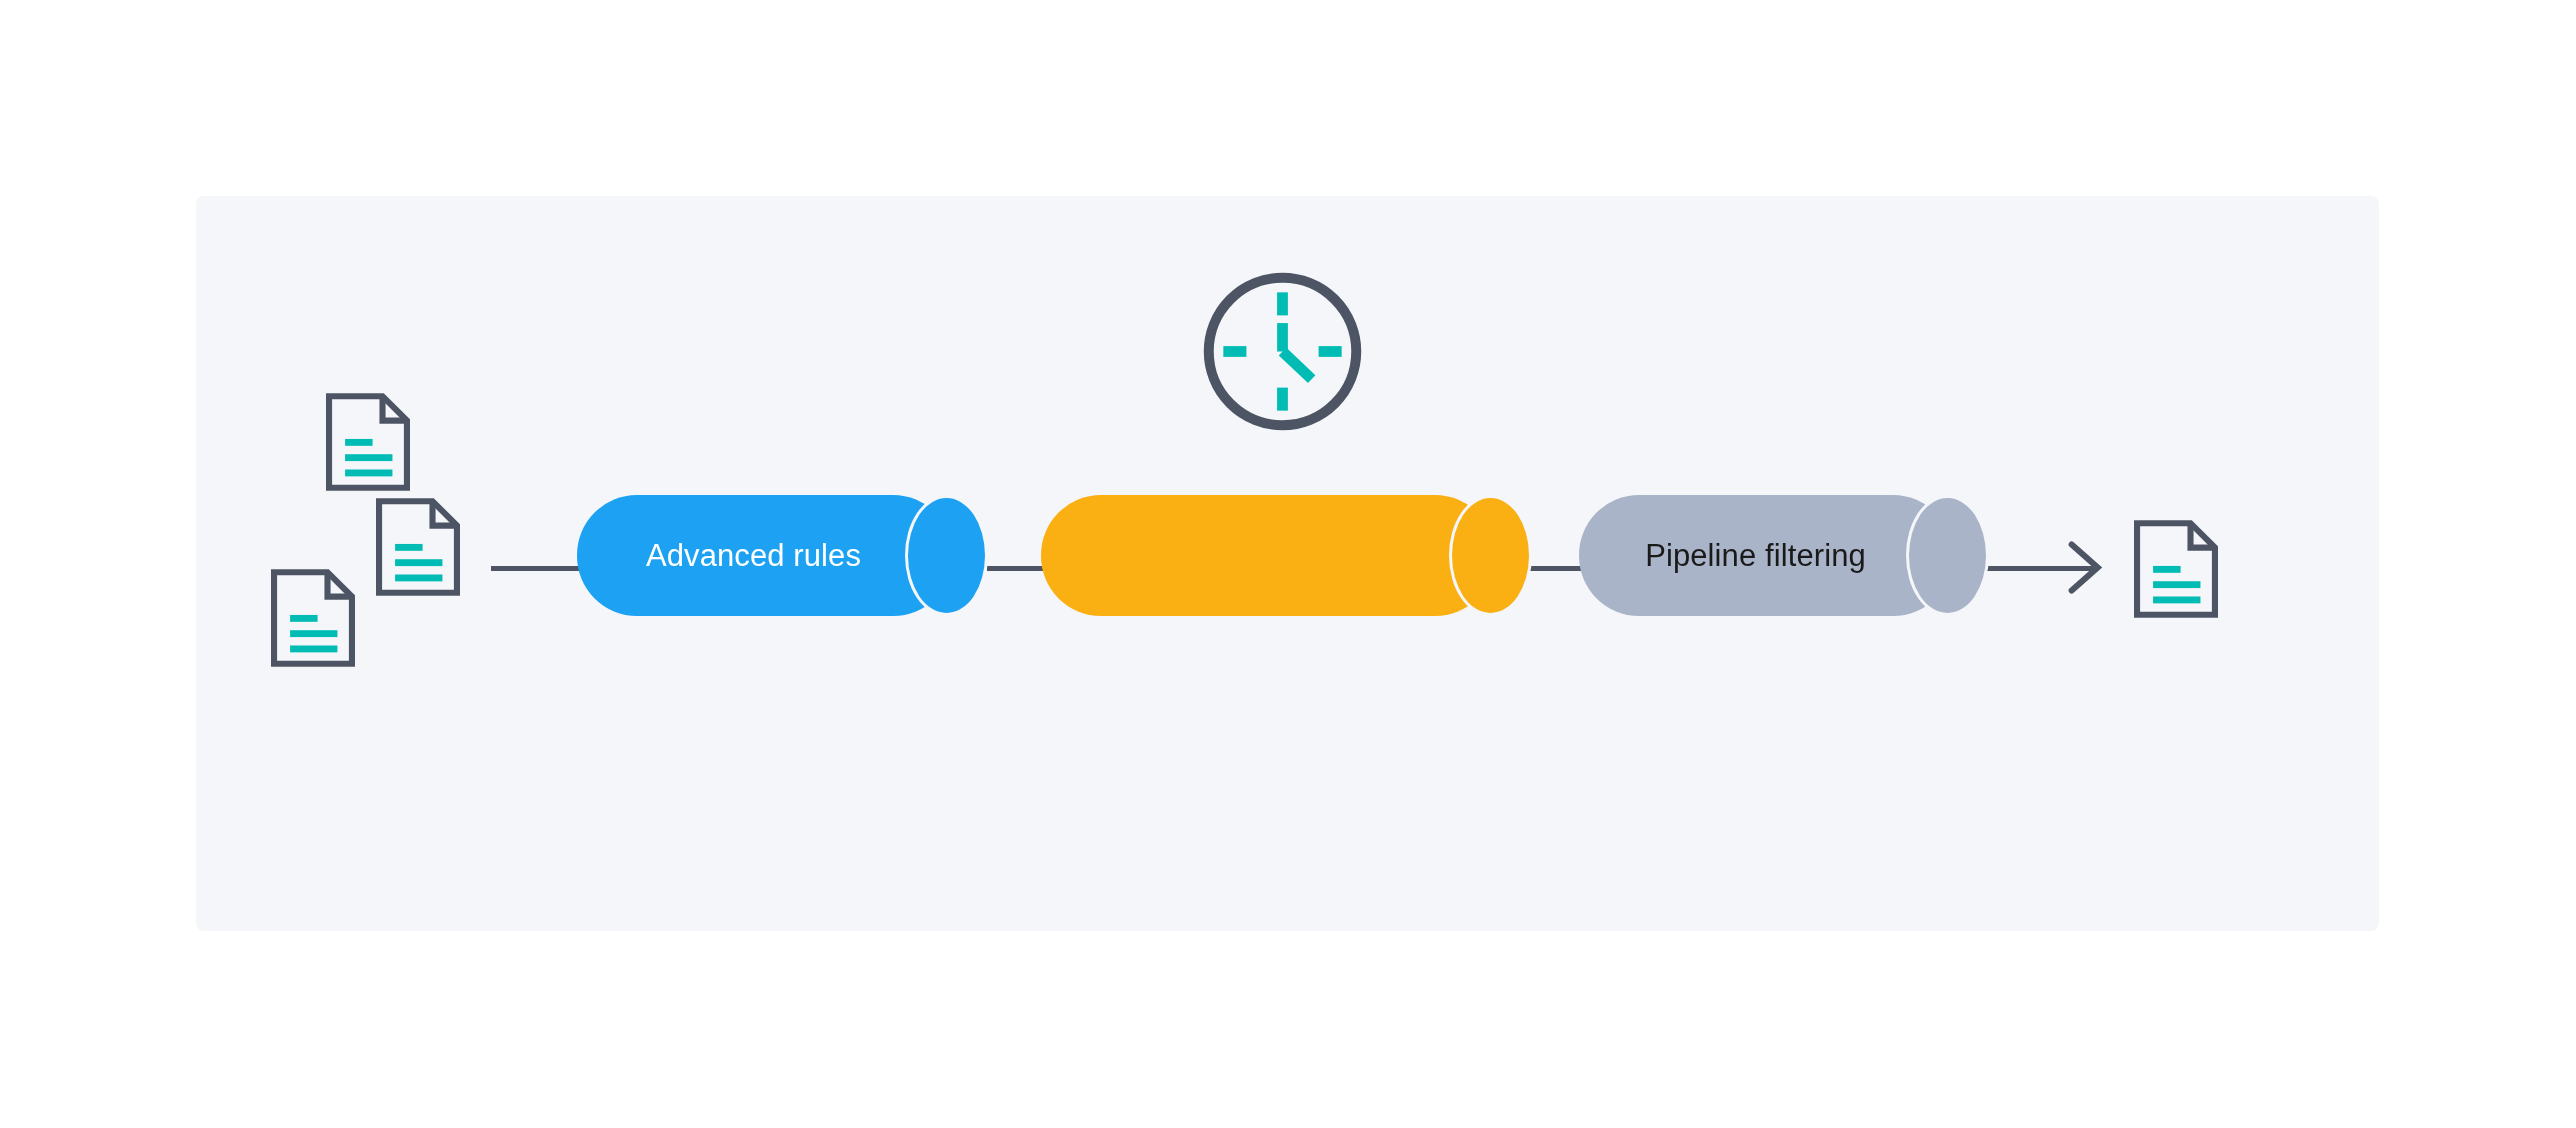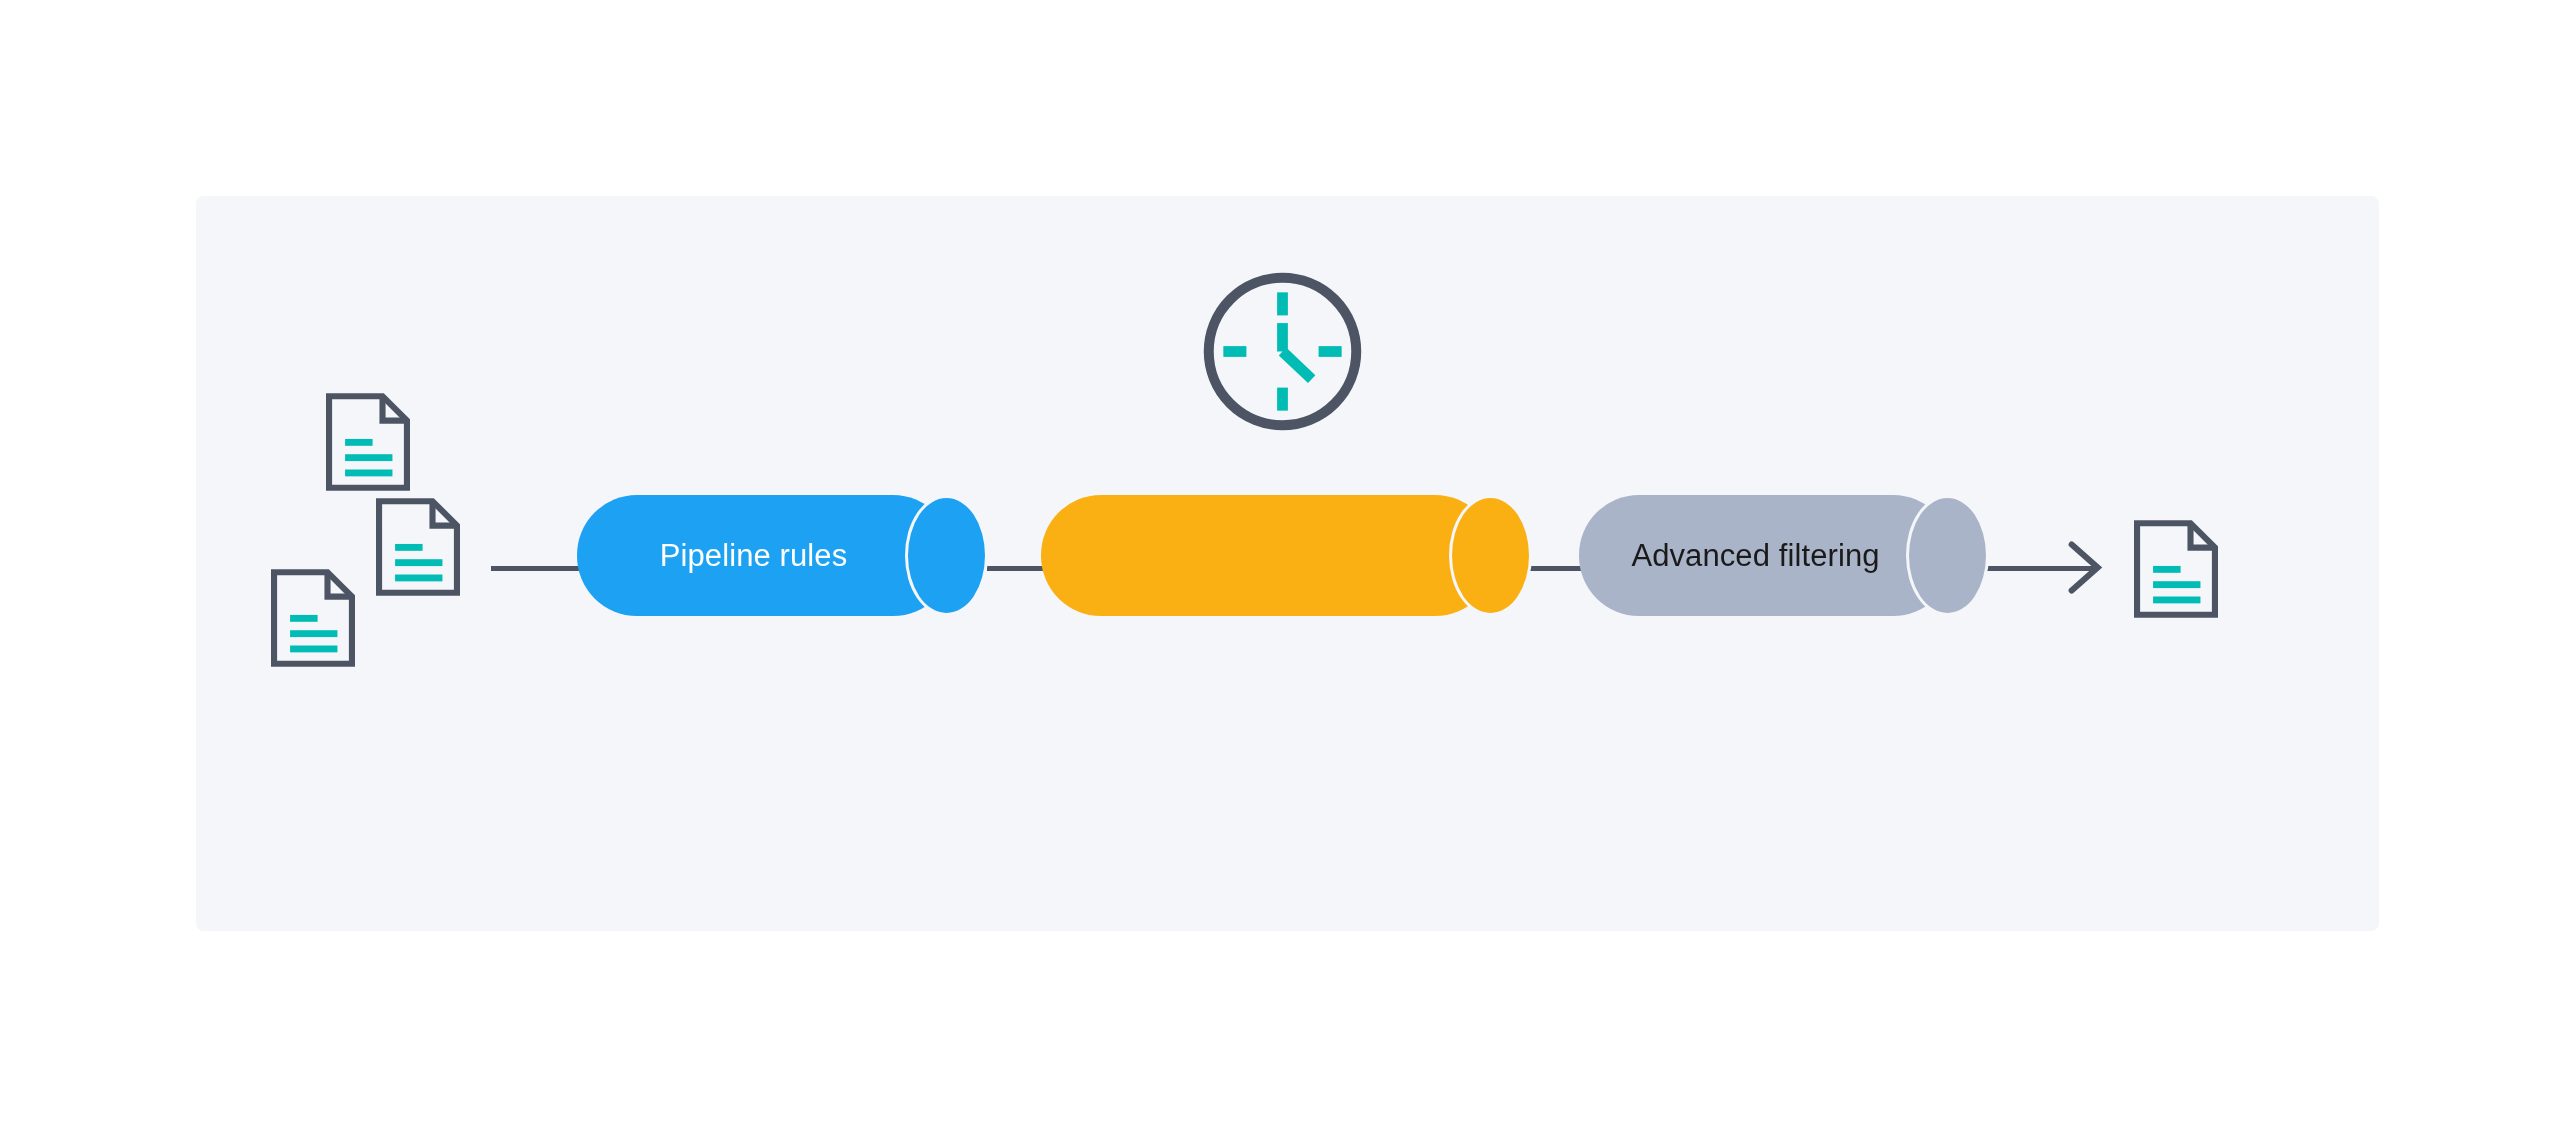--- a/index.html
+++ b/index.html
@@ -138,32 +138,32 @@
   </div>
 
   <div class="connector" style="left:491px; top:566px; width:90px;"></div>
   <div class="connector" style="left:987px; top:566px; width:56px;"></div>
   <div class="connector" style="left:1521px; top:566px; width:60px;"></div>
   <div class="connector" style="left:1986px; top:566px; width:107px;"></div>
 
   <div class="cylinder" style="left:577px; top:495px; width:414px; height:121px;">
     <div class="cyl-body" style="width:376px; height:121px; background:#1da1f2;"></div>
     <div class="cyl-cap" style="left:328px; top:0px; width:83px; height:121px; background:#1da1f2;"></div>
-    <div class="cyl-label" style="left:0px; width:353px; color:#ffffff;">Pipeline rules</div>
+    <div class="cyl-label" style="left:0px; width:353px; color:#ffffff;">Advanced rules</div>
   </div>
 
   <div class="cylinder" style="left:1041px; top:495px; width:491px; height:121px;">
     <div class="cyl-body" style="width:454px; height:121px; background:#fab013;"></div>
     <div class="cyl-cap" style="left:408px; top:0px; width:83px; height:121px; background:#fab013;"></div>
   </div>
 
   <div class="cylinder" style="left:1579px; top:495px; width:410px; height:121px;">
     <div class="cyl-body" style="width:374px; height:121px; background:#aab4c8;"></div>
     <div class="cyl-cap" style="left:327px; top:0px; width:83px; height:121px; background:#aab4c8;"></div>
-    <div class="cyl-label" style="left:0px; width:353px; color:#1a1a1a;">Advanced filtering</div>
+    <div class="cyl-label" style="left:0px; width:353px; color:#1a1a1a;">Pipeline filtering</div>
   </div>
 
   <div class="arrow-icon" style="left:2067px; top:540px;">
     <svg width="46" height="55" viewBox="0 0 60 72" xmlns="http://www.w3.org/2000/svg">
       <polyline points="6,6 40,36 6,66" fill="none" stroke="#4d5564" stroke-width="8" stroke-linecap="round" stroke-linejoin="miter"></polyline>
     </svg>
   </div>
 
   <div class="doc-icon" style="left:2134px; top:520px;">
     <svg width="84" height="98" viewBox="0 0 110 128" xmlns="http://www.w3.org/2000/svg">

